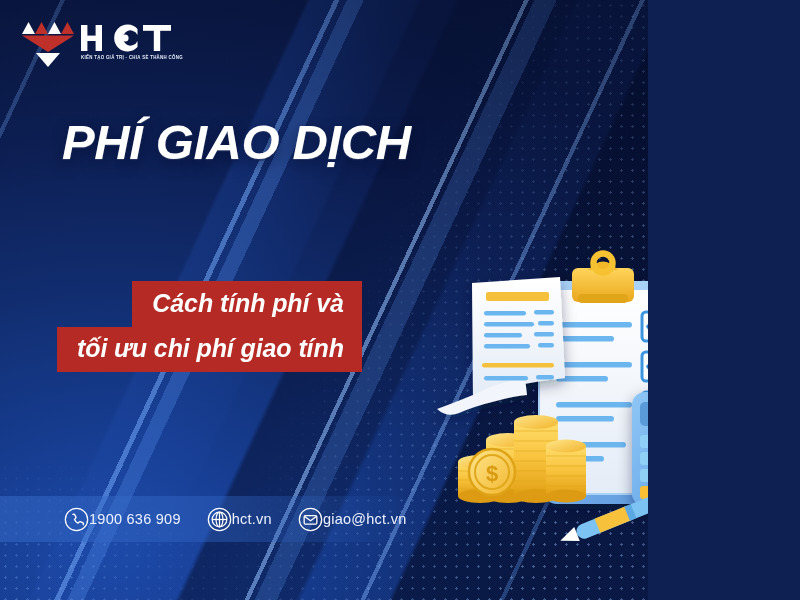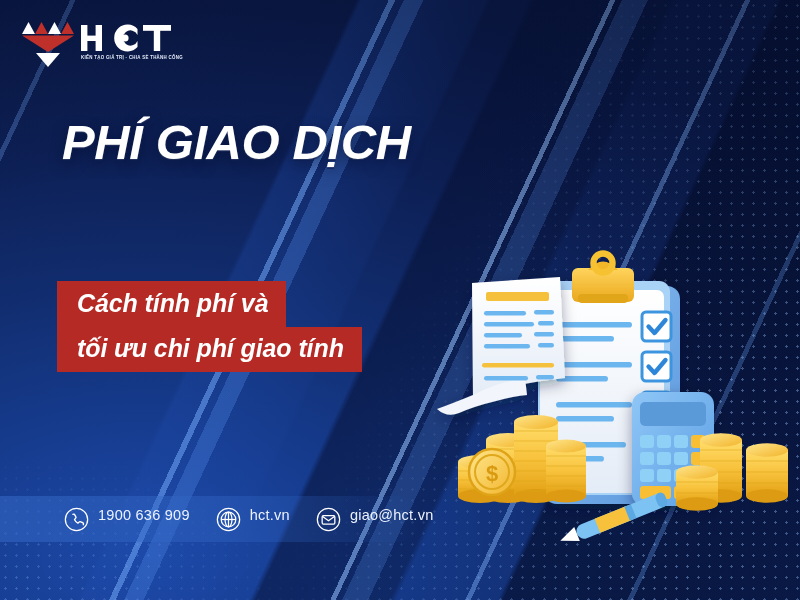--- a/index.html
+++ b/index.html
@@ -6,21 +6,21 @@
   * { margin:0; padding:0; box-sizing:border-box; }
   html,body { width:800px; height:600px; overflow:hidden; }
   body {
     font-family:"Liberation Sans", sans-serif;
     background:#0e1f52;
   }
 
   
   #stage {
     position:relative;
-    width:800px; height:600px;
+    width:648px; height:600px;
     overflow:hidden;
     background:
       radial-gradient(120% 95% at 18% 92%, #1c49a8 0%, #163c8f 22%, #112c6d 48%, #0d2056 70%, #0a1844 100%);
   }
 
   
   .bg-layer { position:absolute; inset:0; pointer-events:none; }
 
   
   #bg-wedges {
@@ -79,40 +79,40 @@
   .hl-line {
     font-size:49px; line-height:61px; font-weight:800; font-style:italic;
     color:#ffffff; letter-spacing:-0.4px; white-space:nowrap;
     text-shadow:
       0 2px 0 rgba(10,26,74,.55),
       0 5px 14px rgba(4,12,45,.62),
       0 1px 1px rgba(255,255,255,.35);
   }
 
   
-  #subtitle { position:absolute; left:57px; top:281px; display:flex; flex-direction:column; align-items:flex-start; }
+  #subtitle { position:absolute; left:57px; top:281px; display:flex; flex-direction:column; align-items:flex-end; }
   .sub-row {
     background:#b52a25;
     color:#ffffff;
     font-size:25px; line-height:1;
     font-weight:800; font-style:italic;
     letter-spacing:-.1px; white-space:nowrap;
     padding:10px 18px 11px 20px;
   }
   .sub-row + .sub-row { padding-top:9px; }
 
   
   #contact-pill {
     position:absolute; left:-40px; top:496px;
     height:46px; width:460px;
     background:linear-gradient(90deg, rgba(56,110,205,0.52) 0%, rgba(48,100,195,0.42) 58%, rgba(40,90,185,0.0) 100%);
     border-radius:23px;
   }
   #contacts { position:absolute; left:64px; top:496px; height:46px; display:flex; align-items:center; gap:26px; }
-  .contact { display:flex; gap:9px; }
+  .contact { display:flex; align-items:center; }
   .c-icon { width:25px; height:25px; flex:none; display:block; }
   .c-text { font-size:14.5px; color:#ecf2ff; letter-spacing:.25px; white-space:nowrap; }
 
   
   #illustration { position:absolute; left:428px; top:250px; width:372px; height:300px; }
   #illo-svg { width:100%; height:100%; display:block; }
 </style>
 </head>
 <body>
 

